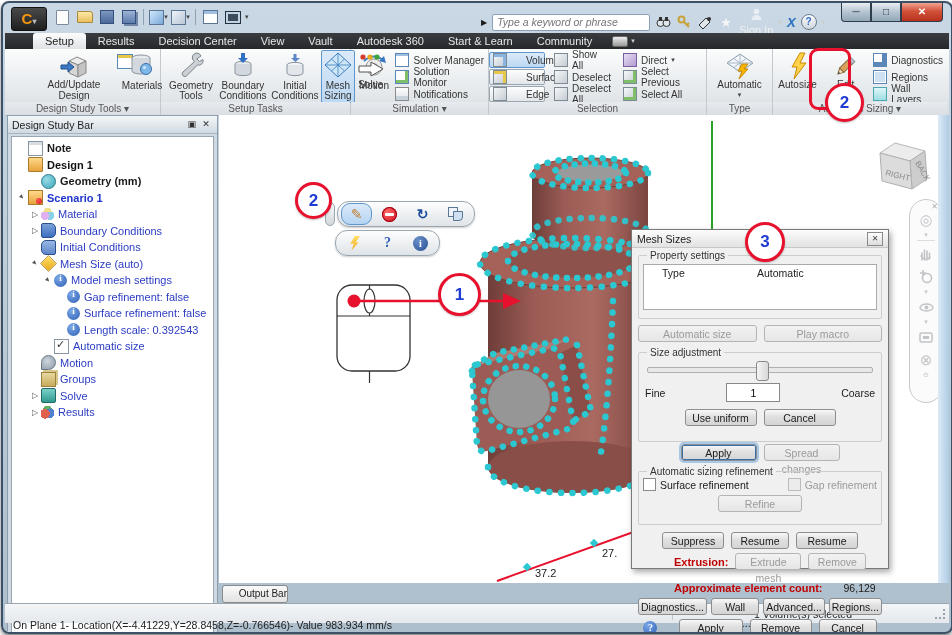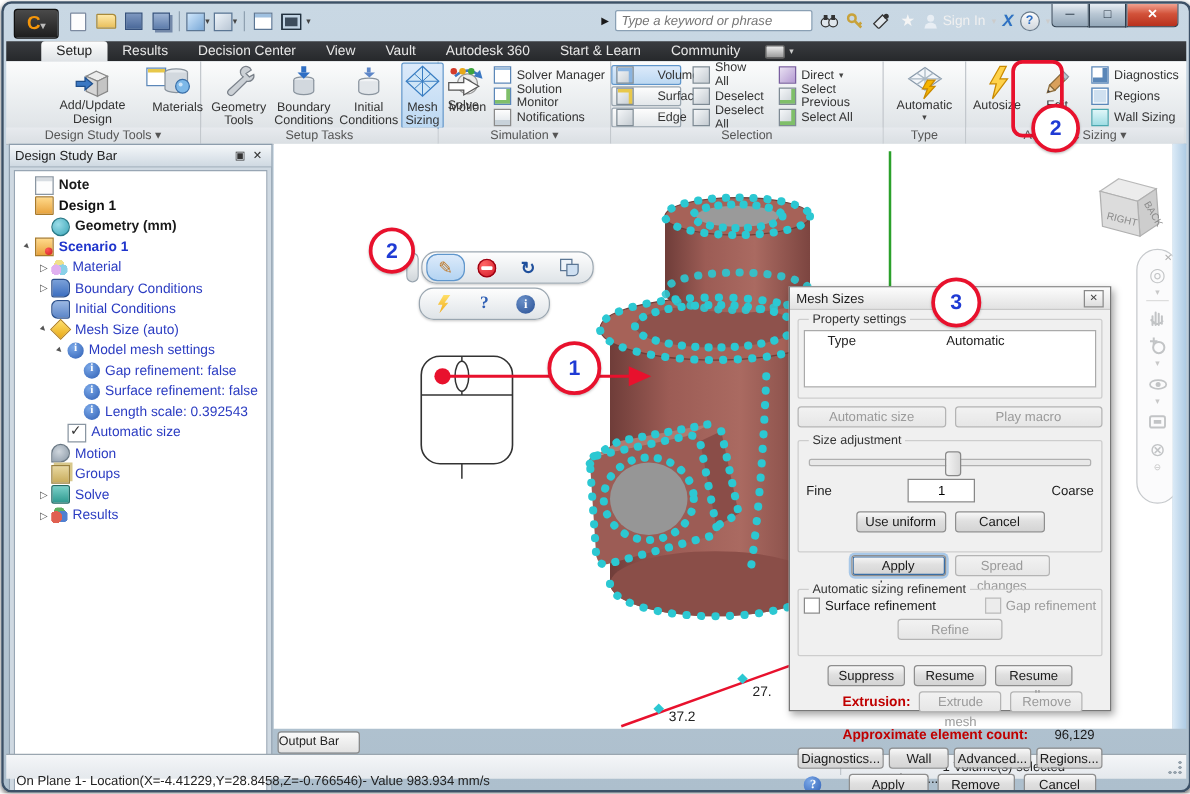--- a/index.html
+++ b/index.html
@@ -22,21 +22,21 @@
   .i-cube{width:13px;height:13px;background:linear-gradient(135deg,#eef4fa,#b9c6d4);border:1px solid #5b7694;}
   .i-cube.blue{background:linear-gradient(135deg,#cfe6fb,#7aa9d8);}
   .i-table{width:13px;height:12px;background:#fff;border:1px solid #5b7694;box-shadow:inset 0 3px 0 #9fc0e0;}
   .i-screen{width:14px;height:11px;background:#3d4c5c;border:1px solid #22303e;box-shadow:inset 0 0 0 2px #c2d4e4;}
   .dd{font-size:7px;color:#444;}
   
   #searchbar{position:absolute;left:478px;top:5px;display:flex;align-items:center;gap:5px;color:#ddd;}
   #search-input{width:148px;height:15px;border:1px solid #8aa0b4;border-radius:2px;background:#fff;
     font-style:italic;color:#7b7b7b;font-size:10.5px;padding:0 4px;font-family:"Liberation Sans",sans-serif;}
   .sicon{width:16px;height:16px;display:flex;align-items:center;justify-content:center;}
-  #signin{display:flex;align-items:center;gap:4px;color:#f0f0f0;font-size:11px;}
+  #signin{display:flex;align-items:center;gap:4px;color:#f0f0f0;font-size:11px;flex-direction:column;}
   .x-icon{color:#2f6fc4;font-weight:bold;font-size:13px;font-style:italic;text-shadow:0 0 1px #9cc;}
   .help-icon{width:14px;height:14px;border-radius:50%;background:linear-gradient(#fdfdfd,#cfd6dd);border:1px solid #6b7c8c;
     color:#2f6fc4;font-weight:bold;font-size:10px;text-align:center;line-height:13px;}
   
   #winbtns{position:absolute;right:8px;top:0px;display:flex;}
   .wbtn{width:28px;height:18px;border:1px solid #2e3d4c;border-top:none;background:linear-gradient(#e8eef4,#b9c7d4 45%,#93a7b8);
     color:#243240;font-size:10px;text-align:center;line-height:17px;}
   .wbtn.min{border-radius:0 0 0 4px;}
   .wbtn.close{width:40px;background:linear-gradient(#f2a391,#d2523a 45%,#b8311d);color:#fff;font-weight:bold;border-radius:0 0 4px 0;}
   
@@ -156,21 +156,21 @@
   .fine-row .sp{flex:1;}
   #size-input{width:48px;height:15px;border:1px solid #888;background:#fff;text-align:center;font-size:10.5px;font-family:"Liberation Sans",sans-serif;}
   .redtxt{color:#c00000;font-weight:bold;padding-left:32px;}
   .chk{width:11px;height:11px;background:#fff;border:1px solid #8a8a8a;display:inline-block;margin-right:4px;flex:0 0 auto;}
   .chk.dis{background:#ececec;border-color:#bbb;}
   .dis-label{color:#9a9a9a;}
   .help-circ{width:14px;height:14px;border-radius:50%;background:radial-gradient(circle at 35% 30%,#7aa8e8,#2f5fb4);
     color:#fff;font-weight:bold;font-size:10px;text-align:center;line-height:14px;font-family:"Liberation Serif",serif;flex:0 0 auto;}
   
   #outputbar-btn{position:absolute;left:219px;top:582px;width:64px;height:16px;background:linear-gradient(#fafafa,#e2e2e2);
-    border:1px solid #8a8a8a;border-radius:3px;font-size:10px;text-align:left;line-height:15px;color:#222;z-index:5;}
+    border:1px solid #8a8a8a;border-radius:3px;font-size:10px;text-align:right;line-height:15px;color:#222;z-index:5;}
   #statusbar{position:absolute;left:2px;top:600px;width:944px;height:19px;background:linear-gradient(#f4f6f8,#e4e8ec);
     border-top:1px solid #9aa6b0;display:flex;align-items:center;font-size:10.5px;color:#222;}
   #status-left{padding-left:8px;flex:1;margin-top:22px;}
   #status-right{width:260px;text-align:center;border-left:1px solid #c0c6cc;}
   #grip{width:14px;height:14px;margin-right:2px;background:
     radial-gradient(circle at 11px 11px,#98a4ae 1.2px,transparent 1.5px),
     radial-gradient(circle at 7px 11px,#98a4ae 1.2px,transparent 1.5px),
     radial-gradient(circle at 11px 7px,#98a4ae 1.2px,transparent 1.5px),
     radial-gradient(circle at 3px 11px,#98a4ae 1.2px,transparent 1.5px),
     radial-gradient(circle at 11px 3px,#98a4ae 1.2px,transparent 1.5px);}
@@ -462,21 +462,21 @@
               <div class="rsmall">
                 <span class="micon mc-diag"></span>
                 <span>Diagnostics</span>
               </div>
               <div class="rsmall">
                 <span class="micon mc-reg"></span>
                 <span>Regions</span>
               </div>
               <div class="rsmall">
                 <span class="micon mc-wall"></span>
-                <span>Wall Sizing</span>
+                <span>Wall Layers</span>
               </div>
             </div>
       </div>
       <div class="glabel"><span>Automatic Sizing</span> ▾</div>
     </div>
   </div>
 
   <div id="edit-ring"></div>
   <div class="callout" style="left:822px;top:80px;width:33px;height:33px;">2</div>
 

